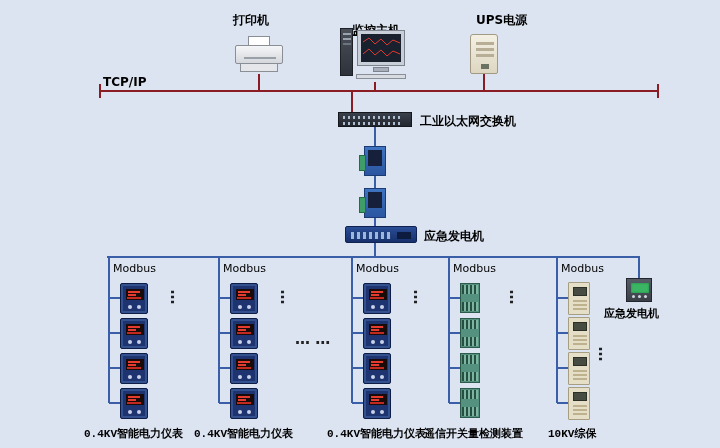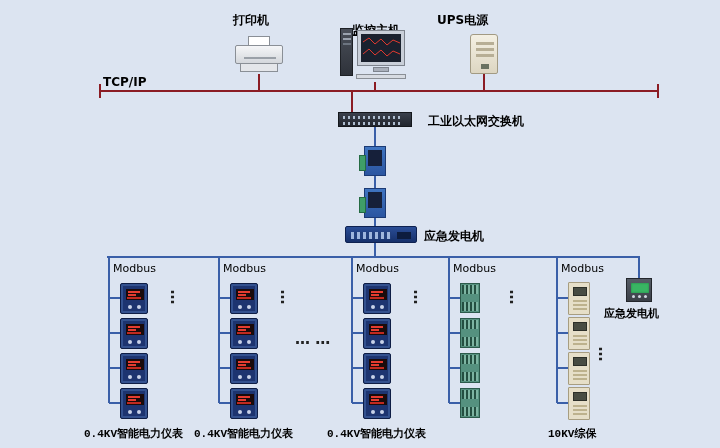--- a/index.html
+++ b/index.html
@@ -114,21 +114,21 @@
         <line x1="449" y1="403" x2="460" y2="403"></line>
       <line x1="557" y1="298" x2="568" y2="298"></line>
         <line x1="557" y1="333" x2="568" y2="333"></line>
         <line x1="557" y1="368" x2="568" y2="368"></line>
         <line x1="557" y1="403" x2="568" y2="403"></line>
     </g>
   </svg>
 
   <div class="lbl" style="left:233px; top:12px;">打印机</div>
   <div class="lbl" style="left:352px; top:22px;text-decoration:underline;">监控主机</div>
-  <div class="lbl" style="left:437px; top:12px;">UPS电源</div>
+  <div class="lbl" style="left:476px; top:12px;">UPS电源</div>
   <div class="lbl" style="left:103px; top:75px;">TCP/IP</div>
 
   <div class="printer">
     <div class="p-paper"></div>
     <div class="p-body"></div>
     <div class="p-tray"></div>
   </div>
 
   <div class="host">
     <div class="tower"></div>
@@ -140,21 +140,21 @@
         </svg>
       </div>
     </div>
     <div class="crt-stand"></div>
     <div class="kbd"></div>
   </div>
 
   <div class="ups"></div>
 
   <div class="switch"></div>
-  <div class="lbl" style="left:420px; top:113px;margin-left:8px;">工业以太网交换机</div>
+  <div class="lbl" style="left:420px; top:113px;">工业以太网交换机</div>
 
   <div class="conv" style="left:364px; top:146px;"></div>
   <div class="conv" style="left:364px; top:188px;"></div>
 
   <div class="server"></div>
   <div class="lbl" style="left:424px; top:228px;">应急发电机</div>
 
   <div class="lbl small" style="left:113px; top:262px;">Modbus</div>
   <div class="lbl small" style="left:223px; top:262px;">Modbus</div>
   <div class="lbl small" style="left:356px; top:262px;">Modbus</div>
@@ -192,15 +192,16 @@
   <div class="dots dots-v" style="left:507px; top:288px;">…</div>
   <div class="dots dots-v" style="left:596px; top:345px;">…</div>
   <div class="dots" style="left:295px; top:330px;">… …</div>
 
   <div class="egen"></div>
   <div class="lbl small caption" style="left:604px; top:306px;">应急发电机</div>
 
   <div class="lbl caption" style="left:84px;  top:426px;">0.4KV智能电力仪表</div>
   <div class="lbl caption" style="left:194px; top:426px;">0.4KV智能电力仪表</div>
   <div class="lbl caption" style="left:327px; top:426px;">0.4KV智能电力仪表</div>
+  <div class="lbl caption" style="left:424px; top:426px;">遥信开关量检测装置</div>
   <div class="lbl caption" style="left:548px; top:426px;">10KV综保</div>
 
 </div>
 
 </body></html>

